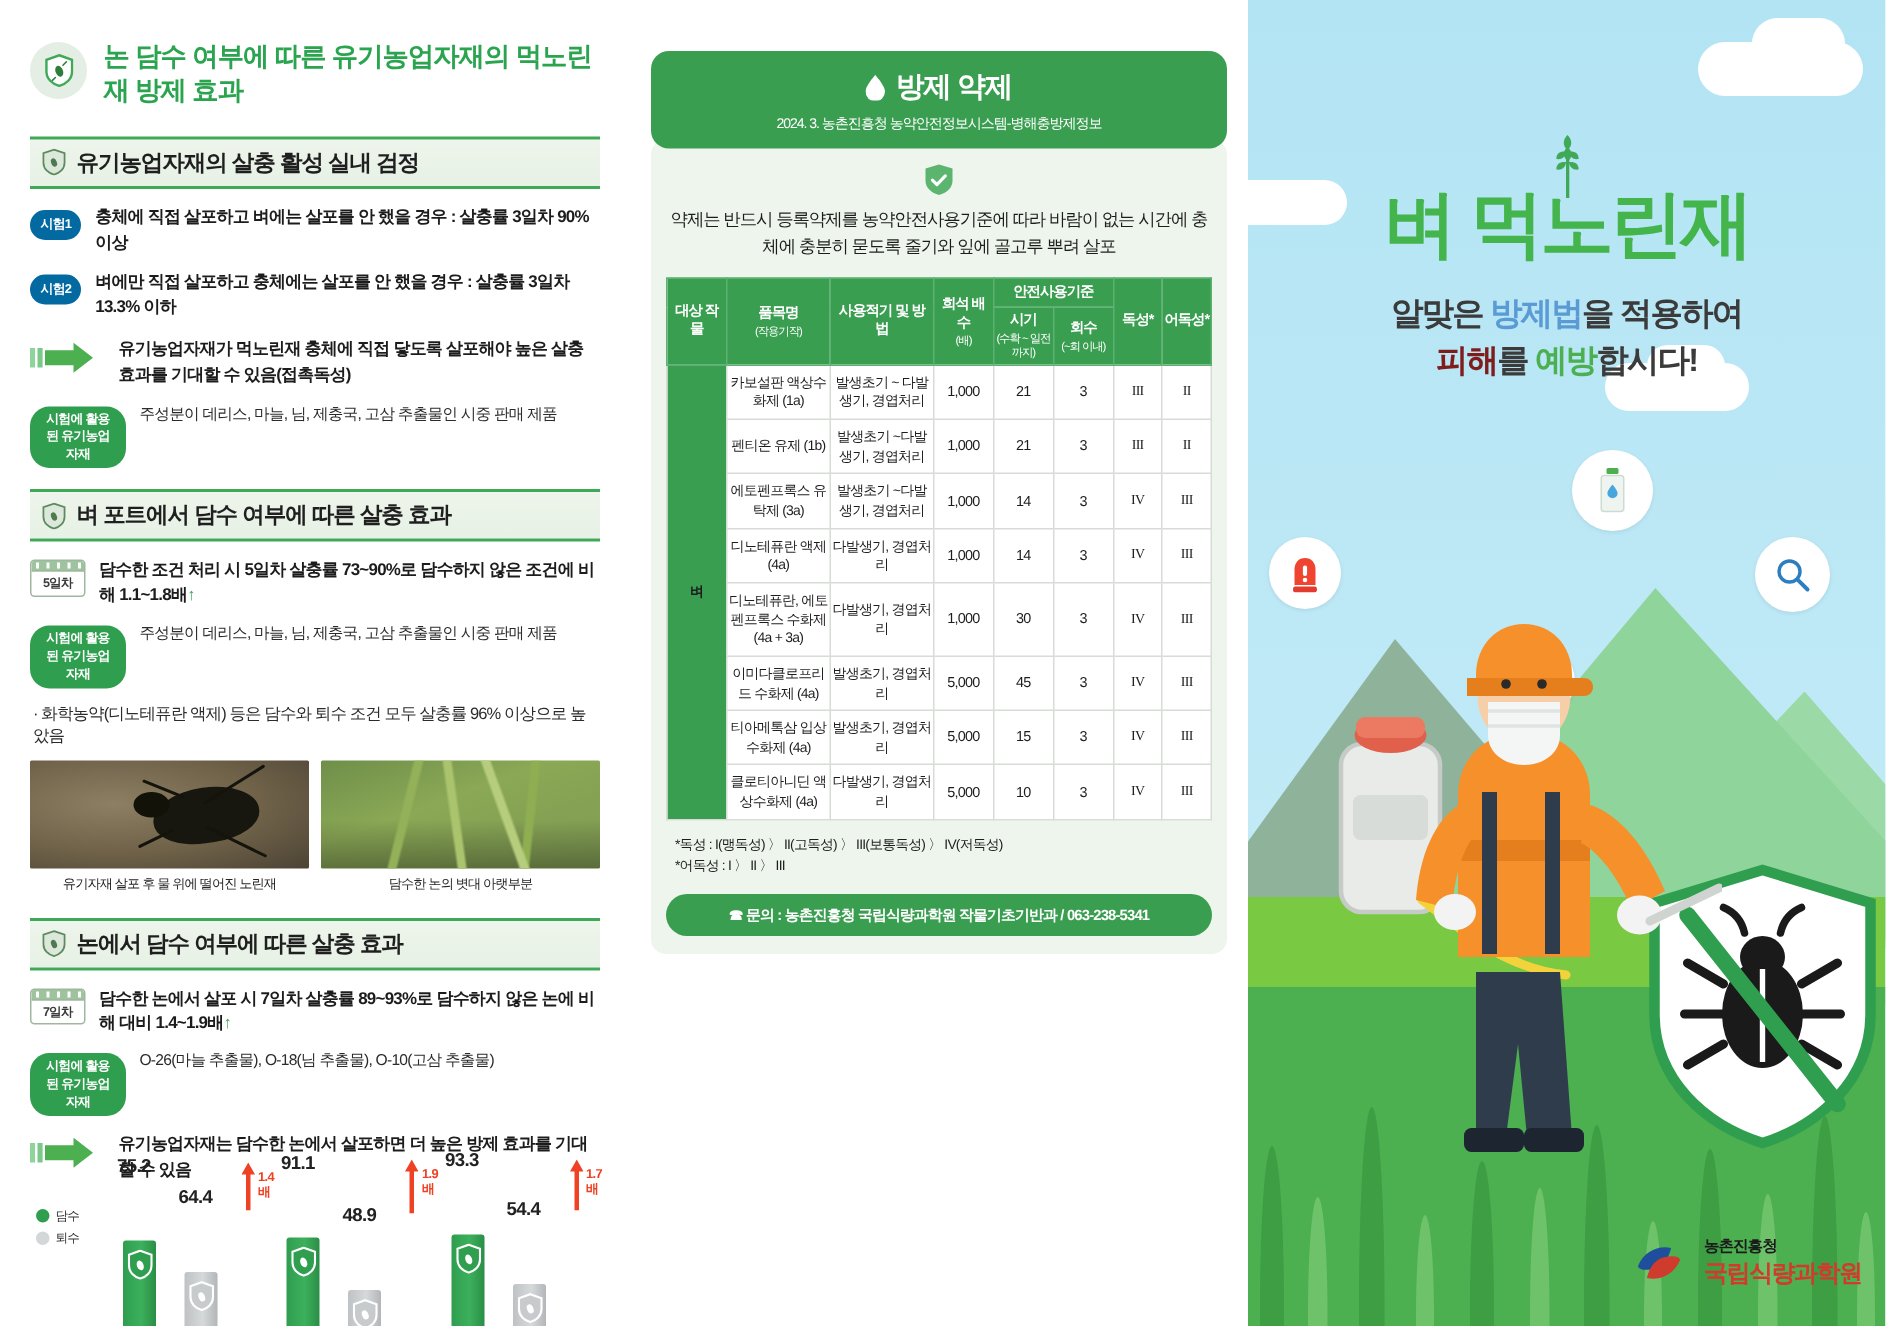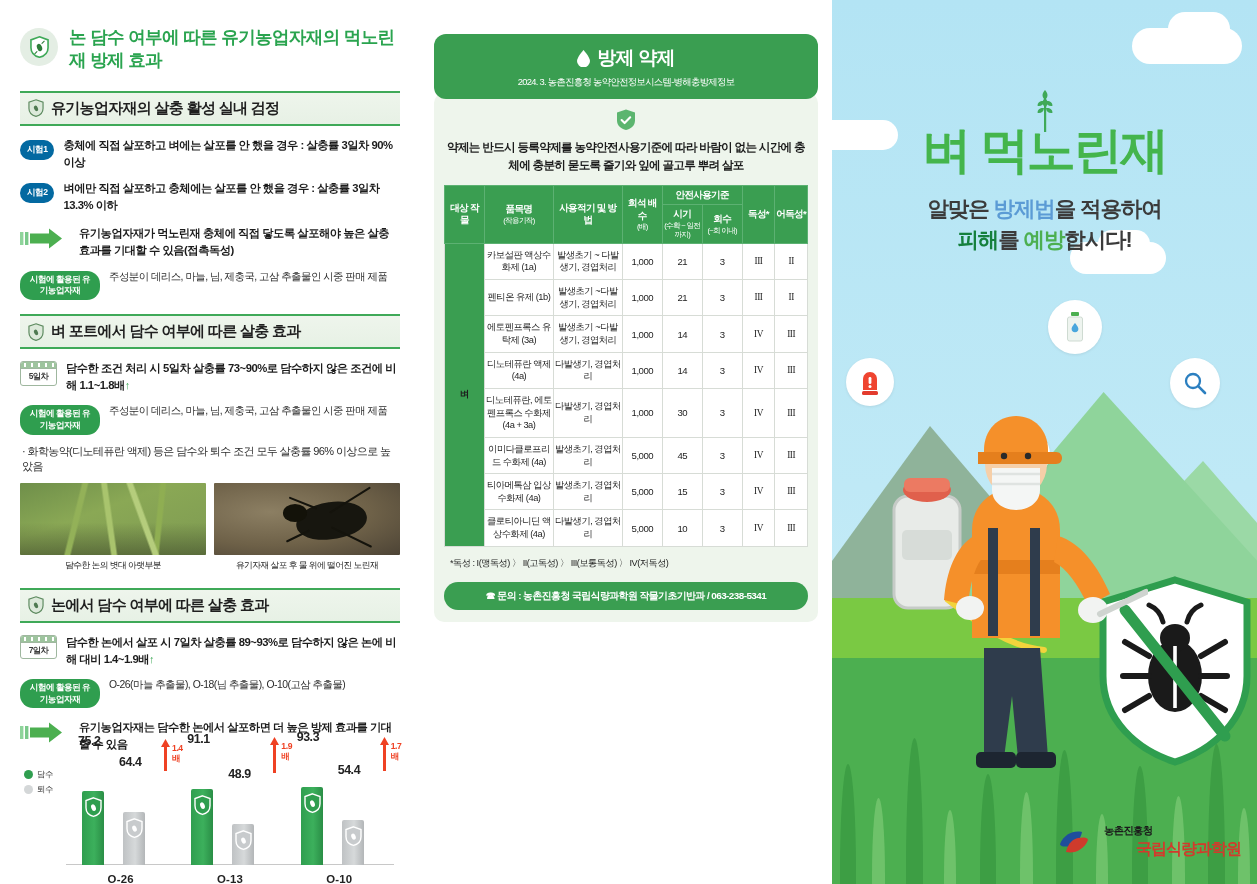--- a/index.html
+++ b/index.html
@@ -32,21 +32,21 @@
 
   .row { display: flex; gap: 9px; align-items: flex-start; margin-bottom: 9px; }
   .pill {
     flex: 0 0 auto; background: #0369a1; color: #fff; border-radius: 11px;
     font-size: 8.6px; font-weight: bold; padding: 4px 7px; margin-top: 3px;
     letter-spacing: -0.5px; white-space: nowrap;
   }
   .pill2 {
     flex: 0 0 auto; background: #2f9e4f; color: #fff; border-radius: 13px;
     font-size: 8.6px; font-weight: bold; padding: 3px 8px; margin-top: 2px;
-    letter-spacing: -0.5px; text-align: center; line-height: 1.38; width: 80px;
+    letter-spacing: -0.5px; text-align: center; line-height: 1.38; width: 64px;
   }
   .rtx { font-size: 11.3px; font-weight: bold; color: #1c1c1c; line-height: 1.5; letter-spacing: -0.5px; }
   .rtx-n { font-size: 10.4px; font-weight: normal; color: #2b2b2b; line-height: 1.5; letter-spacing: -0.5px; }
   .up-arrow { color: #3fa958; font-size: 11px; }
 
   .arrow-row { display: flex; gap: 12px; align-items: flex-start; margin: 11px 0 10px 0; }
   .fat-arrow { flex: 0 0 auto; width: 47px; height: 21px; margin-top: 3px; }
 
   .cal {
     flex: 0 0 auto; width: 37px; margin-top: 1px; border: 1.4px solid #9fb79f;
@@ -110,21 +110,21 @@
   .mid-head .mh-t { font-size: 19px; font-weight: bold; letter-spacing: -0.8px;
     display:flex; align-items:center; justify-content:center; gap:7px; }
   .mid-head .mh-s { font-size: 9.4px; margin-top: 5px; letter-spacing: -0.7px; }
   .drop { width:13px; height:17px; }
 
   .mid-body {
     background: #eef5ec; border-radius: 10px; margin-top: -6px; padding: 16px 10px 12px;
     position: relative;
   }
   .mid-top-ic { width: 20px; height: 22px; margin: 0 auto 7px; display:block; }
-  .mid-lead { text-align: center; font-size: 11.6px; font-weight: bold; color: #1c1c1c;
+  .mid-lead { text-align: center; font-size: 11.6px; font-weight: normal; color: #1c1c1c;
     line-height: 1.55; letter-spacing: -0.7px; margin-bottom: 11px; }
 
   table.pest { width: 100%; border-collapse: collapse; background: #fff; table-layout: fixed; }
   table.pest th, table.pest td { border: 1px solid #d7dcd6; }
   table.pest thead th { background: #3a9e51; color: #fff; font-size: 9.6px; font-weight: bold;
     letter-spacing: -0.7px; line-height: 1.3; padding: 3px 1px; border-color:#5cb172; }
   table.pest thead th .sub { font-size: 7.6px; font-weight: normal; display: block; line-height:1.25; }
   td.crop { background: #3a9e51; color: #fff; font-size: 12px; font-weight: bold; text-align: center; }
   table.pest td { font-size: 9.3px; color: #1d1d1d; text-align: center; padding: 5px 1px;
     line-height: 1.36; letter-spacing: -0.5px; }
@@ -150,33 +150,33 @@
   .field1 { position:absolute; left:0; right:0; bottom:214px; height:72px; background:#7ac943; }
   .field2 { position:absolute; left:0; right:0; bottom:0; height:226px; background:#4caf50; }
   .grass-blade { position:absolute; bottom:0; background:#3d9e44; border-radius: 50% 50% 0 0 / 90% 90% 0 0; }
   .grass-blade.l { background:#6ec26a; }
 
   .r-title-wrap { position: absolute; left: 0; right: 0; top: 88px; text-align: center; z-index: 6; }
   .wheat { width: 26px; height: 44px; margin: 0 auto -6px; display: block; }
   .r-title { font-size: 49px; font-weight: bold; color: #44b54c; letter-spacing: -2.4px; line-height: 1; }
   .r-sub { margin-top: 19px; font-size: 21.5px; font-weight: bold; letter-spacing: -1.1px; line-height: 1.42; color:#3b3b3b; }
   .c-blue { color: #5b9bd5; }
-  .c-red  { color: #15803d; }
+  .c-red  { color: #7f1d1d; }
   .c-grn  { color: #4caf50; }
 
   .bubble { position: absolute; background: #fff; border-radius: 50%;
     display: flex; align-items: center; justify-content: center; z-index: 6;
     box-shadow: 0 1px 3px rgba(0,0,0,.08); }
 
   .worker { position: absolute; left: 56px; bottom: 76px; width: 260px; height: 430px; z-index: 7; }
   .shield-big { position: absolute; right: 6px; bottom: 118px; width: 152px; height: 190px; z-index: 7; }
 
   .r-logo { position: absolute; right: 16px; bottom: 22px; z-index: 8; display:flex; align-items:center; gap:8px; }
   .r-logo-txt .l1 { font-size: 10.4px; font-weight: bold; color: #1b1b1b; letter-spacing: -0.7px; }
-  .r-logo-txt .l2 { font-size: 16px; font-weight: bold; color: #d33a2c; letter-spacing: -1px; margin-top:1px;margin-left:32px; }
+  .r-logo-txt .l2 { font-size: 16px; font-weight: bold; color: #d33a2c; letter-spacing: -1px; margin-top:1px; }
 </style>
 </head>
 <body>
 
 <div class="page">
 
   <div class="left-panel">
 
     <div class="title-row">
       <div class="title-badge">
@@ -243,34 +243,34 @@
     </div>
 
     <div class="row">
       <span class="pill2">시험에 활용된 유기농업자재</span>
       <span class="rtx-n">주성분이 데리스, 마늘, 님, 제충국, 고삼 추출물인 시중 판매 제품</span>
     </div>
 
     <div class="note">· 화학농약(디노테퓨란 액제) 등은 담수와 퇴수 조건 모두 살충률 96% 이상으로 높았음</div>
 
     <div class="photos">
-      <div class="photo-box">
-        <div class="photo photo-a"></div>
-        <div class="ph-cap">담수한 논의 볏대 아랫부분</div>
-      </div>
       <div class="photo-box">
         <div class="photo photo-b">
           <div class="bug-blob"></div>
             <div class="bug-head"></div>
           <div class="bug-leg" style="left:60%;top:22%;width:26%;transform:rotate(-32deg)"></div>
           <div class="bug-leg" style="left:40%;top:26%;width:16%;transform:rotate(22deg)"></div>
           <div class="bug-leg" style="left:62%;top:74%;width:24%;transform:rotate(26deg)"></div>
           <div class="bug-leg" style="left:38%;top:72%;width:14%;transform:rotate(-26deg)"></div>
         </div>
         <div class="ph-cap">유기자재 살포 후 물 위에 떨어진 노린재</div>
+      </div>
+      <div class="photo-box">
+        <div class="photo photo-a"></div>
+        <div class="ph-cap">담수한 논의 볏대 아랫부분</div>
       </div>
     </div>
 
     <div class="sec-head" style="margin-top:16px">
       <svg class="sh-ic" viewBox="0 0 20 23">
           <path d="M10 1 19 4v8.2c0 5.2-4.1 8.8-9 10C5.1 21 1 17.4 1 12.2V4z" fill="#dce9da" stroke="#5d8a5f" stroke-width="1.5"></path>
           <ellipse cx="10" cy="12" rx="2.4" ry="3.7" fill="#4f7a51" transform="rotate(-22 10 12)"></ellipse>
         </svg>
       <span class="sh-tx">논에서 담수 여부에 따른 살충 효과</span>
     </div>
@@ -508,20 +508,21 @@
             <td class="num">10</td>
             <td class="num">3</td>
             <td class="tox">IV</td>
             <td class="tox">III</td>
           </tr>
         </tbody>
       </table>
 
       <div class="tb-note">
         <div>*독성 : I(맹독성) 〉 II(고독성) 〉 III(보통독성) 〉 IV(저독성)</div>
+        <div>*어독성 : I 〉 II 〉 III</div>
       </div>
 
       <div class="contact">
         <span>☎</span>
         <span>문의 : 농촌진흥청 국립식량과학원 작물기초기반과 / 063-238-5341</span>
       </div>
     </div>
   </div>
 
   <div class="right-panel">

